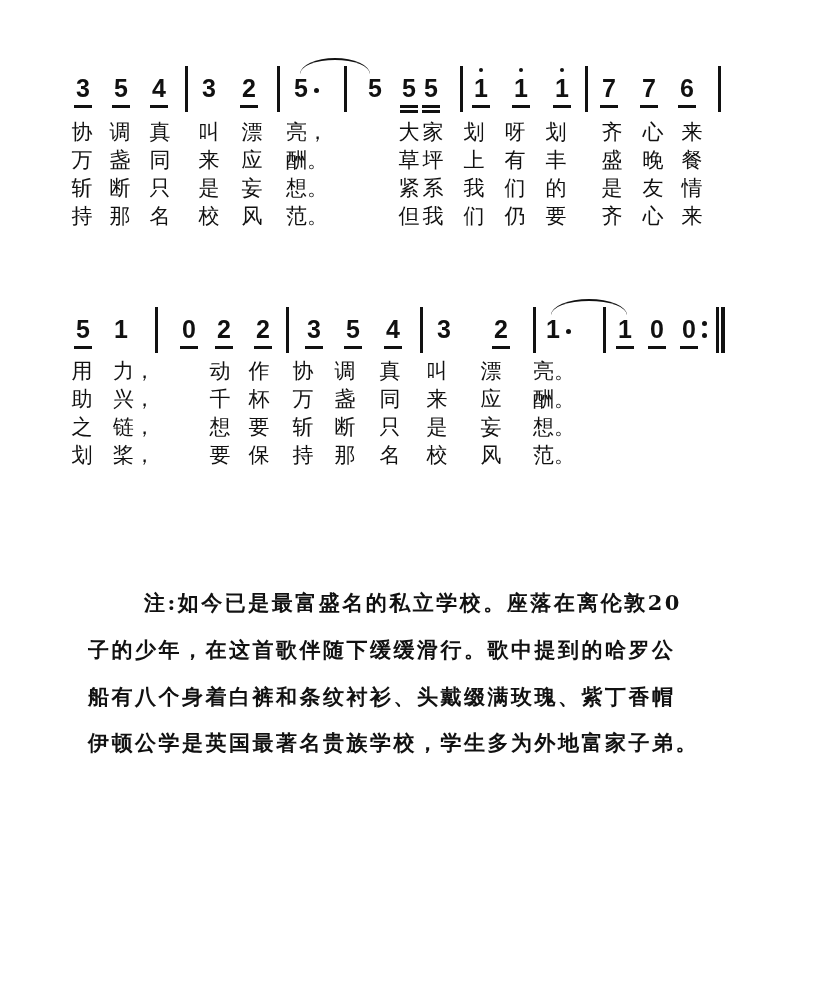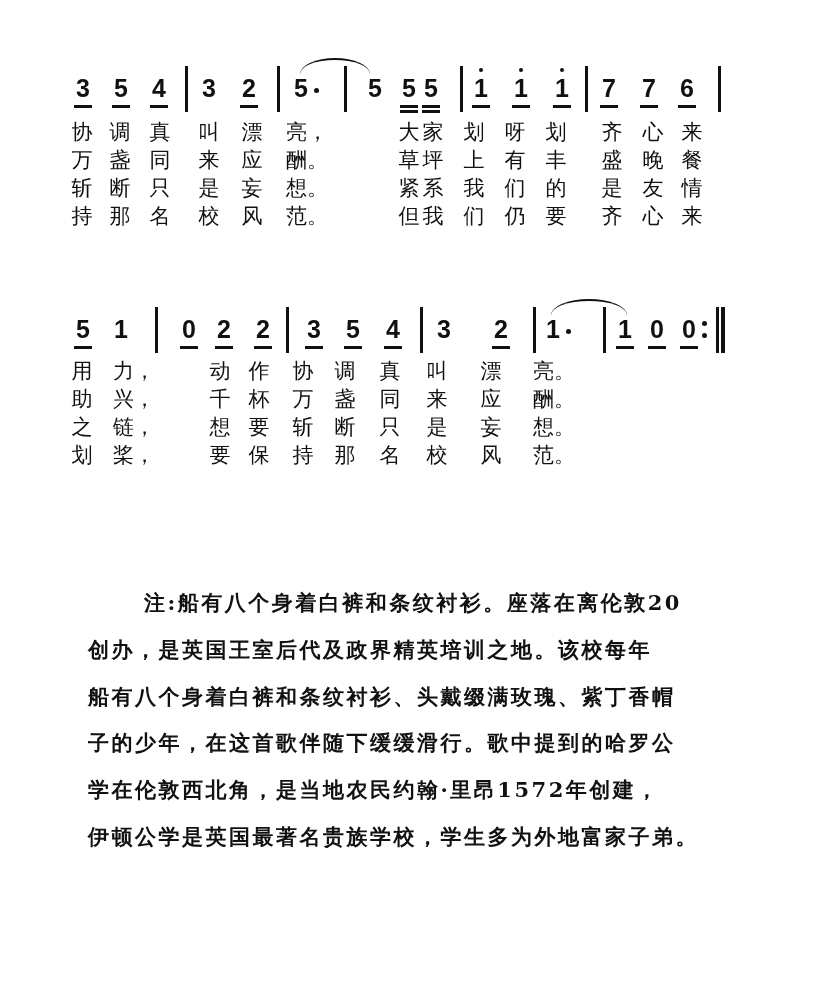--- a/index.html
+++ b/index.html
@@ -194,20 +194,18 @@
         <span class="lyric-char" style="left: 291px;">持</span>
         <span class="lyric-char" style="left: 333px;">那</span>
         <span class="lyric-char" style="left: 378px;">名</span>
         <span class="lyric-char" style="left: 425px;">校</span>
         <span class="lyric-char" style="left: 479px;">风</span>
         <span class="lyric-char" style="left: 533px;">范。</span>
       </div>
     </div>
 
   <div class="footnote">
-    <div class="fline first">注:船有八个身着白裤和条纹衬衫。座落在离伦敦20</div>
-    <div class="fline">创办，是英国王室后代及政界精英培训之地。该校每年</div>
+    <div class="fline first">注:如今已是最富盛名的私立学校。座落在离伦敦20</div>
+    <div class="fline">子的少年，在这首歌伴随下缓缓滑行。歌中提到的哈罗公</div>
     <div class="fline">船有八个身着白裤和条纹衬衫、头戴缀满玫瑰、紫丁香帽</div>
-    <div class="fline">子的少年，在这首歌伴随下缓缓滑行。歌中提到的哈罗公</div>
-    <div class="fline">学在伦敦西北角，是当地农民约翰·里昂1572年创建，</div>
     <div class="fline">伊顿公学是英国最著名贵族学校，学生多为外地富家子弟。</div>
   </div>
 </div>
 
 </body></html>

